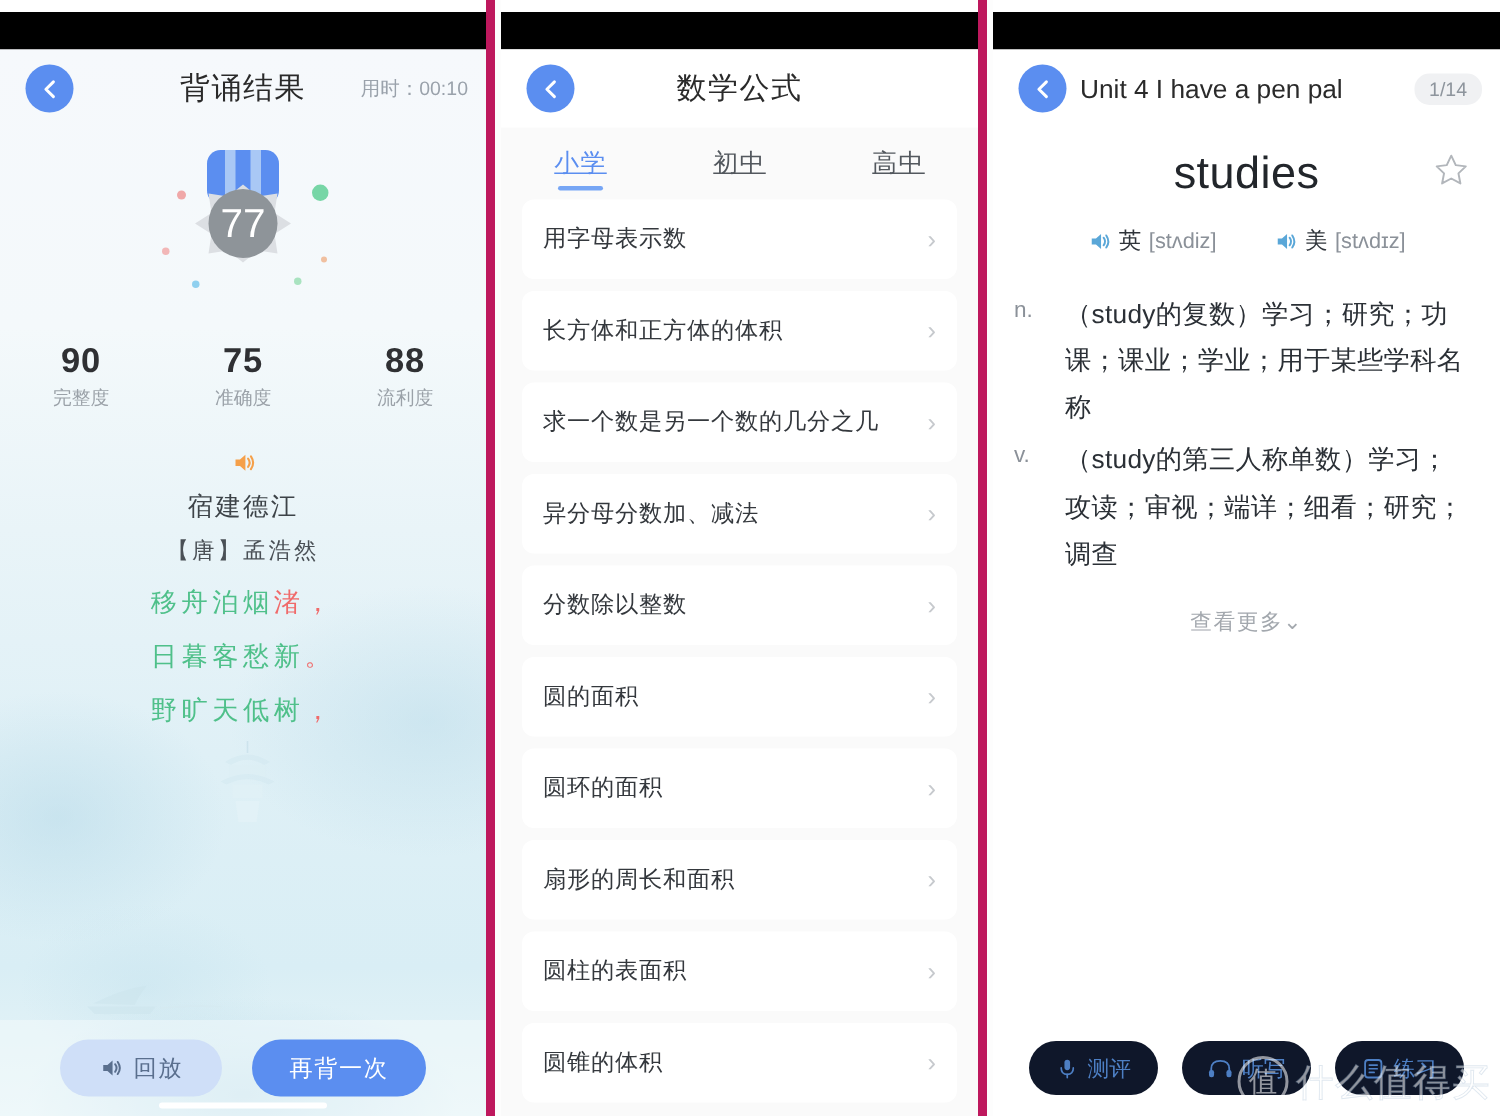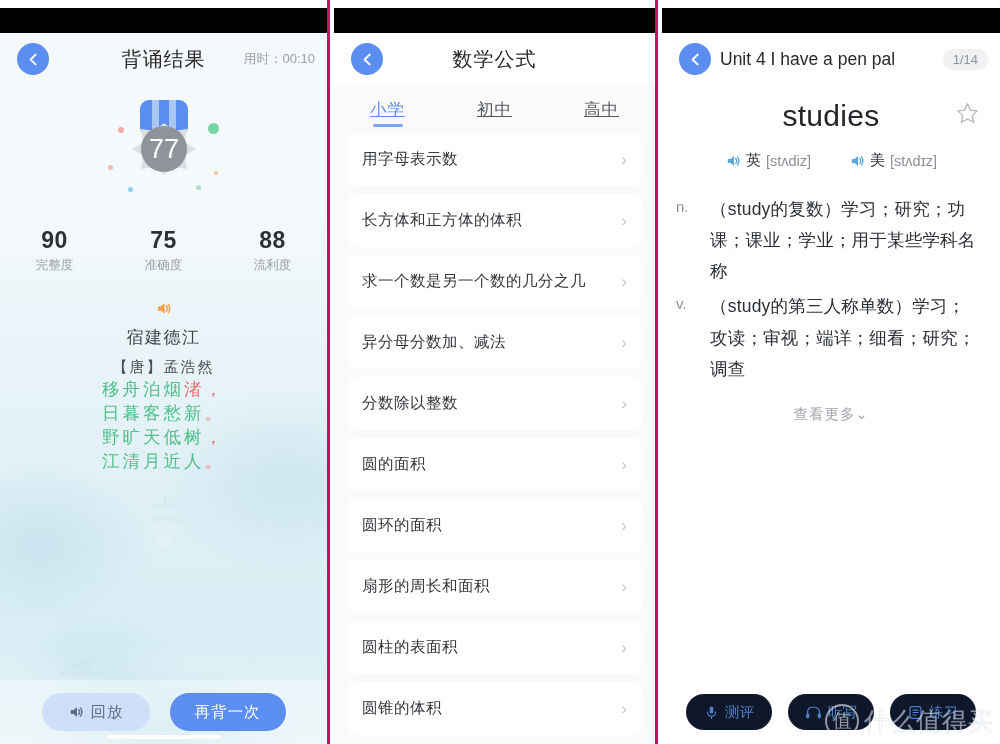--- a/index.html
+++ b/index.html
@@ -16,21 +16,21 @@
     display: flex;
     gap: 4px;
   }
 
   
   .panel {
     position: relative;
     height: 744px;
     overflow: hidden;
     background: #ffffff;
-    border-right: 3px solid #be185d;
+    border-right: 6px solid #be185d;
   }
   .panel.p1 { width: 330px; }
   .panel.p2 { width: 324px; }
   .panel.p3 { width: 338px; border-right: none; }
   .statusbar {
     height: 25px;
     background: #000000;
     margin-top: 8px;
   }
 
@@ -117,20 +117,21 @@
     letter-spacing: 1.5px;
   }
   .poem-author {
     font-size: 15px;
     color: #4a5056;
     margin-top: 9px;
     letter-spacing: 2px;
   }
   .poem-line {
     font-size: 17.5px;
+    margin-top: 12px;
     letter-spacing: 3px;
     color: #4fc08a;
   }
   .poem-line .err { color: #f06a6a; }
   .poem-line .punc { color: #f06a6a; }
   .p1-footer {
     position: absolute;
     left: 0; right: 0; bottom: 0;
     height: 64px;
     display: flex;
@@ -436,23 +437,20 @@
 
         <div class="poem-line">
           <span>移舟泊烟</span><span class="err">渚</span><span class="punc">，</span>
         </div>
         <div class="poem-line">
           <span>日暮客愁新</span><span class="err"></span><span class="punc">。</span>
         </div>
         <div class="poem-line">
           <span>野旷天低树</span><span class="err"></span><span class="punc">，</span>
         </div>
-        <div class="poem-line">
-          <span>江清月近人</span><span class="err"></span><span class="punc">。</span>
-        </div>
       </div>
 
       <div class="p1-footer">
         <div class="btn-pill btn-replay">
           <svg width="16" height="16" viewBox="0 0 17 17">
             <path d="M3 6.3 L6 6.3 L9.6 3.2 L9.6 13.8 L6 10.7 L3 10.7 Z" fill="#5a6f8e"></path>
             <path d="M11.4 5.8 Q13.5 8.5 11.4 11.2" stroke="#5a6f8e" stroke-width="1.4" fill="none" stroke-linecap="round"></path>
             <path d="M13.3 4.2 Q16.2 8.5 13.3 12.8" stroke="#5a6f8e" stroke-width="1.4" fill="none" stroke-linecap="round"></path>
           </svg>
           <span>回放</span>

